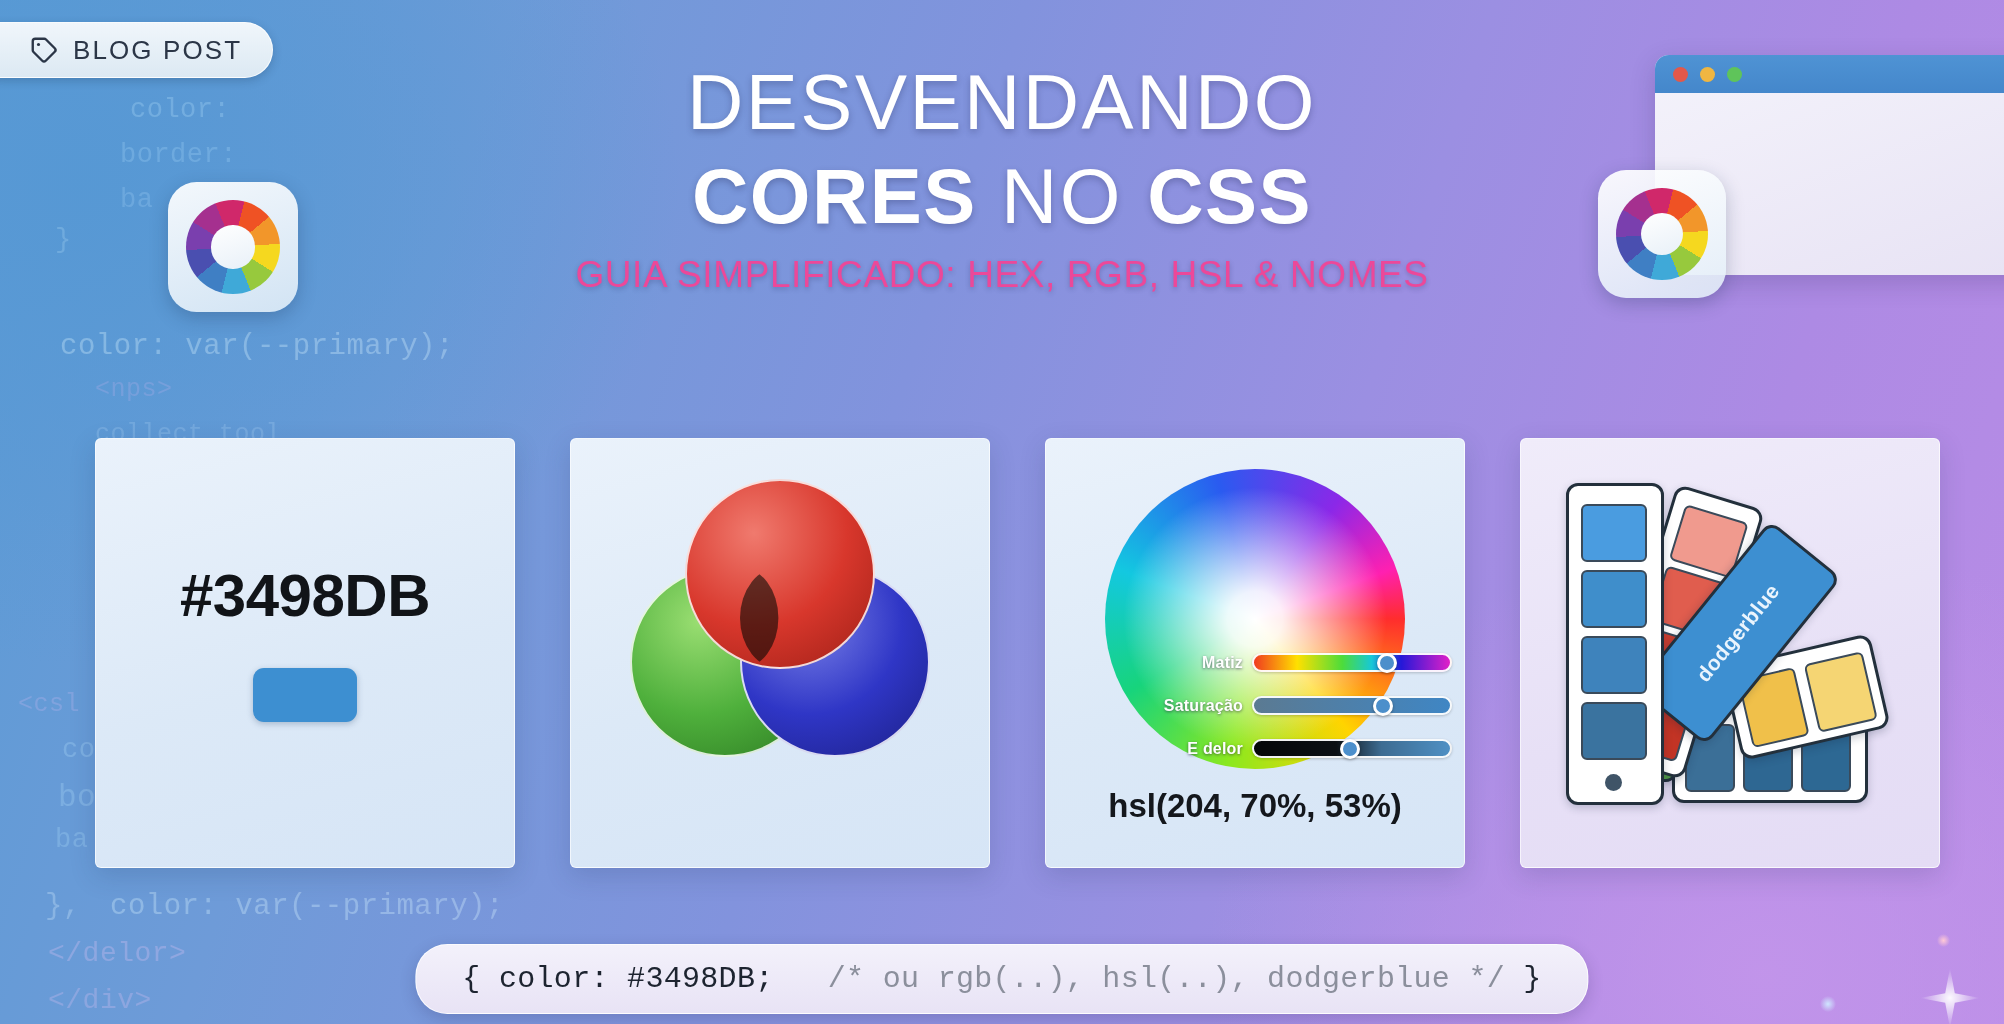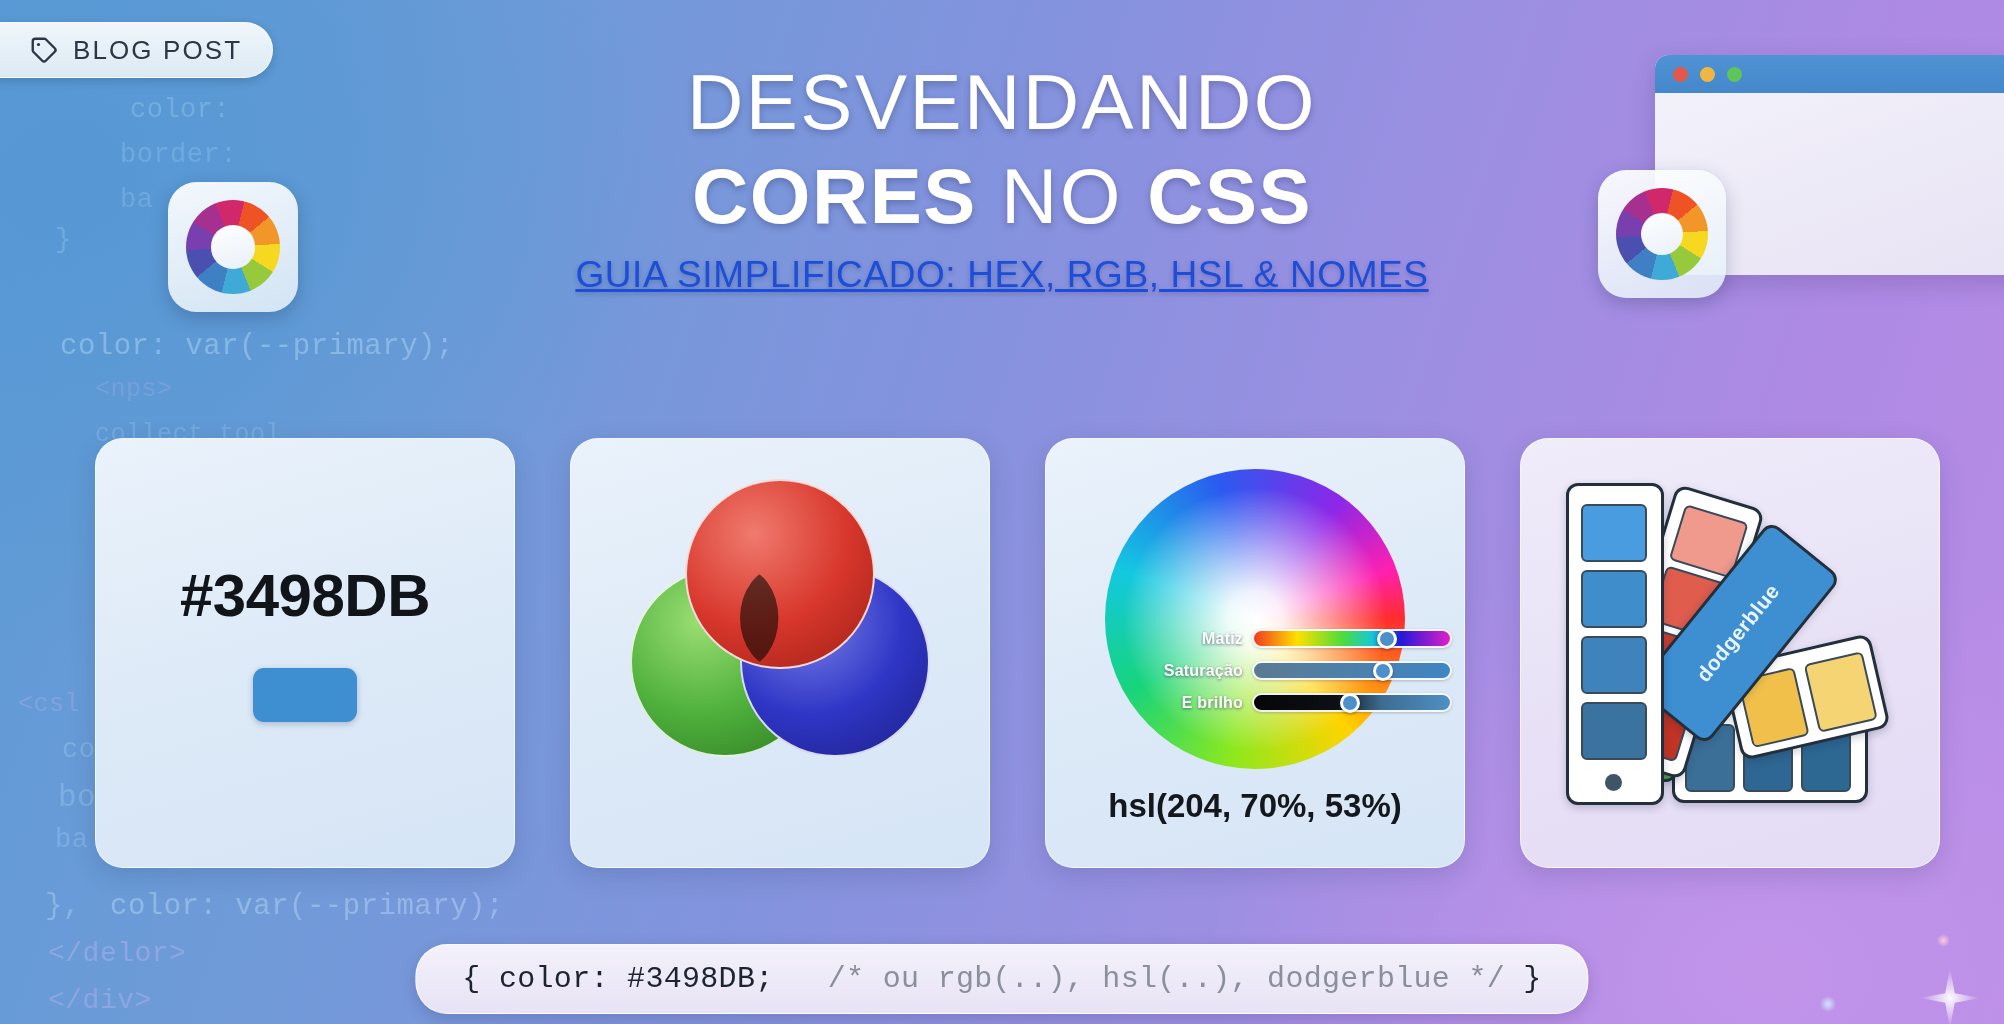--- a/index.html
+++ b/index.html
@@ -42,22 +42,22 @@
   
   #title-block { position:absolute; left:0; right:0; top:60px; text-align:center; }
   .h1 {
     font-size:78px; line-height:84px; color:#ffffff; letter-spacing:2.5px;
     text-shadow:0 3px 7px rgba(40,45,95,.33);
   }
   .h1.thin  { font-weight:300; }
   .h1.line2 { margin-top:10px; font-weight:300; }
   .h1.line2 b { font-weight:800; letter-spacing:1.5px; }
   .subtitle {
-    margin-top:16px; font-size:37px; font-weight:400; color:#1d4ed8;
-    letter-spacing:.6px; text-shadow:0 2px 5px rgba(40,45,95,.30);text-decoration:underline;
+    margin-top:16px; font-size:37px; font-weight:400; color:#ec4899;
+    letter-spacing:.6px; text-shadow:0 2px 5px rgba(40,45,95,.30);
   }
 
   
   .wheel-chip {
     position:absolute; border-radius:22%;
     background:linear-gradient(160deg, rgba(255,255,255,.93), rgba(226,238,248,.88));
     box-shadow:0 6px 18px rgba(25,45,80,.25);
     display:flex; align-items:center; justify-content:center;
   }
   .wheel { border-radius:50%; position:relative; }
@@ -79,21 +79,21 @@
     display:flex; align-items:center; gap:12px; padding-left:18px;
   }
   #browser-mock .tl { width:15px; height:15px; border-radius:50%; }
 
   
   #card-row {
     position:absolute; left:95px; top:438px;
     display:flex; gap:55px;
   }
   .card {
-    width:420px; height:430px; border-radius:28px; position:relative;
+    width:420px; height:430px; border-radius:6px; position:relative;
     box-shadow:0 8px 26px rgba(30,45,90,.17);
     border:1px solid rgba(255,255,255,.65);
     display:flex; flex-direction:column; align-items:center;
   }
   .card.blue  { background:linear-gradient(165deg,#eaf2fb 0%,#dce9f7 55%,#d6e5f6 100%); }
   .card.lilac { background:linear-gradient(165deg,#f0ecfa 0%,#e7e0f6 60%,#e4dcf5 100%); }
   .card-label {
     position:absolute; bottom:42px; left:0; right:0; text-align:center;
     font-size:33px; font-weight:700; color:#14171c;
   }
@@ -114,21 +114,21 @@
 
   
   .hslwrap { position:relative; width:300px; height:300px; margin-top:30px; }
   .hslwheel {
     position:absolute; inset:0; border-radius:50%;
     background:
       radial-gradient(circle at 50% 50%, rgba(255,255,255,1) 0%, rgba(255,255,255,.92) 13%, rgba(255,255,255,0) 62%),
       conic-gradient(from 90deg, #ff2d2d, #ffd400 50deg, #8ce81e 100deg, #17d47c 150deg, #13c8e0 200deg, #2a5bf0 255deg, #8b28e8 305deg, #ff20b0 340deg, #ff2d2d 360deg);
   }
   .sliders { position:absolute; left:52px; top:160px; width:305px; }
-  .srow { display:flex; align-items:center; gap:9px; margin-bottom:13px; }
+  .srow { display:flex; align-items:center; gap:9px; margin-bottom:13px;margin-top:24px; }
   .slab { font-size:16px; font-weight:700; color:#ffffff; width:86px; text-align:right;
           text-shadow:0 1px 3px rgba(30,30,60,.6); letter-spacing:.2px; }
   .strack { position:relative; width:200px; height:19px; border-radius:10px;
             border:2px solid rgba(255,255,255,.95); box-shadow:0 1px 3px rgba(0,0,0,.2); }
   .strack.hue { background:linear-gradient(90deg,#f03b20,#ffe000 22%,#4ddc3a 45%,#17c8d6 60%,#2418d8 75%,#e020c8 100%); }
   .strack.sat { background:linear-gradient(90deg,#5b7a92,#3f86c4); }
   .strack.bri { background:linear-gradient(90deg,#050608 0%,#0c1014 42%,#3d6c92 65%,#4f90c4 100%); }
   .knob { position:absolute; top:50%; transform:translate(-50%,-50%);
           width:20px; height:20px; border-radius:50%;
           border:3px solid #ffffff; background:#4c8fcb;
@@ -252,21 +252,21 @@
         </div>
 
         <div class="srow">
           <span class="slab">Saturação</span>
           <span class="strack sat">
             <span class="knob" style="left:66%;"></span>
           </span>
         </div>
 
         <div class="srow">
-          <span class="slab">E brilho</span>
+          <span class="slab">E delor</span>
           <span class="strack bri">
             <span class="knob" style="left:49%;"></span>
           </span>
         </div>
 
       </div>
     </div>
     <div class="card-label">hsl(204, 70%, 53%)</div>
   </div>
 

